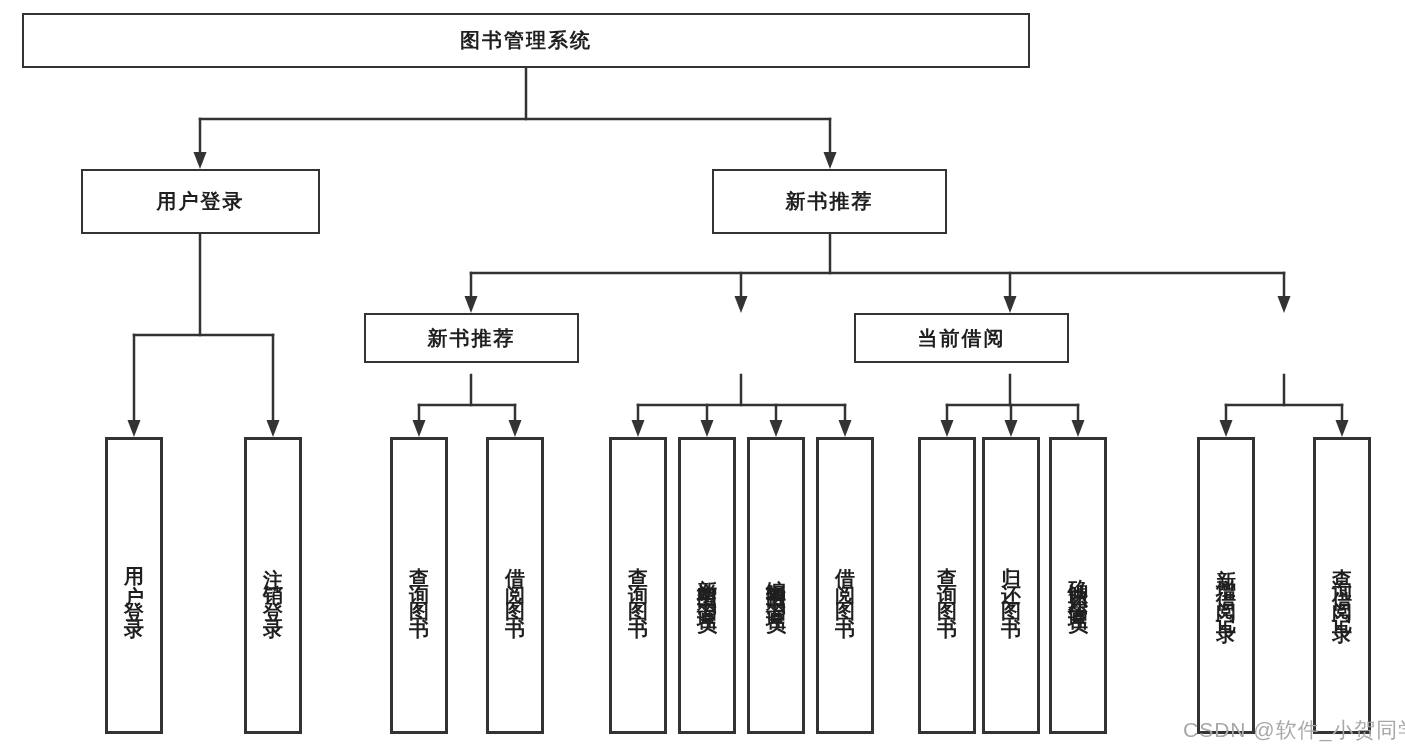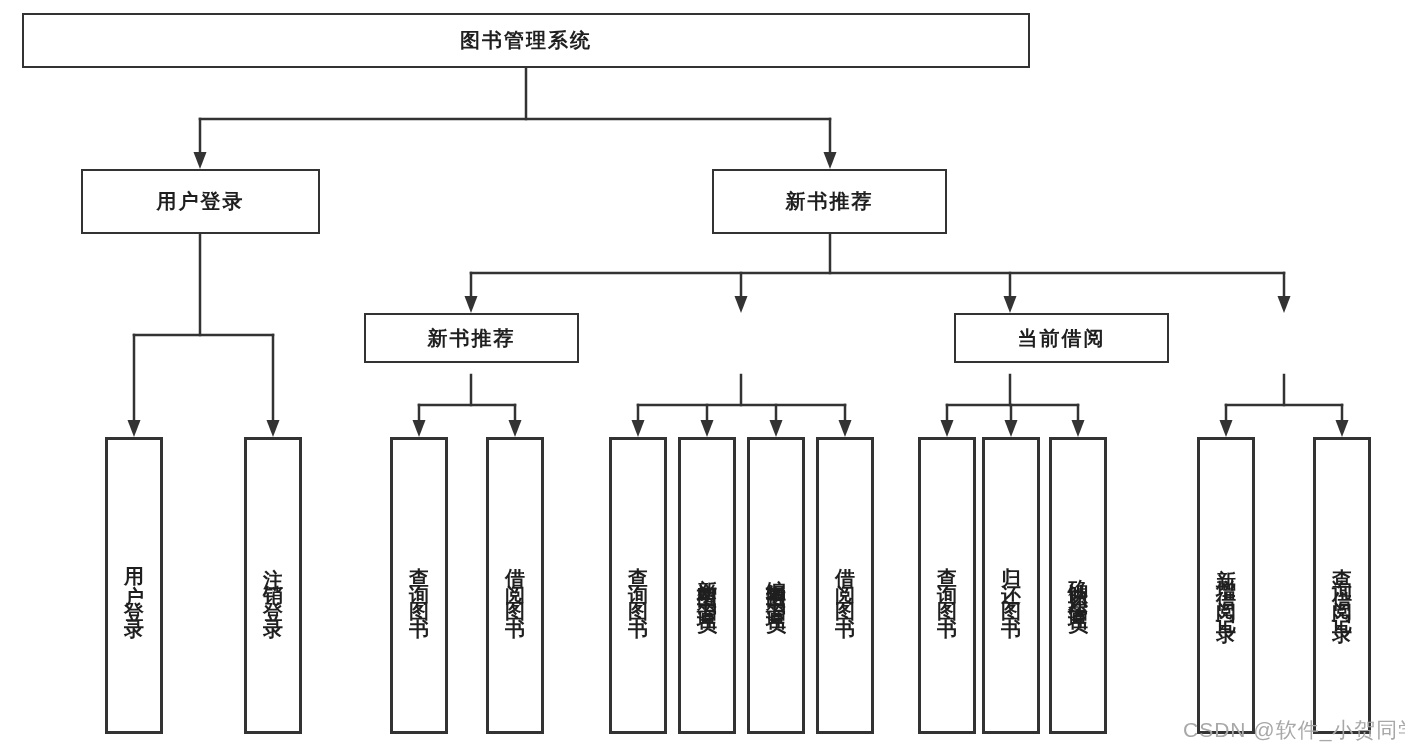--- a/index.html
+++ b/index.html
@@ -47,21 +47,21 @@
     letter-spacing: 2px;
     white-space: nowrap;
     color: #1f1f1f;
   }
   .node.root   { left: 22px;  top: 13px;  width: 1008px; height: 55px; }
   .node.b-user { left: 81px;  top: 169px; width: 239px;  height: 65px; }
   .node.b-mgmt { left: 712px; top: 169px; width: 235px;  height: 65px; }
   .node.cat    { top: 313px; height: 50px; width: 215px; }
   .node.c-newbook { left: 364px; }
   .node.c-borrow  { left: 634px; }
-  .node.c-current { left: 954px; text-align: center; }
+  .node.c-current { left: 854px; text-align: center; }
   .node.c-records { left: 1176px; }
   .node.leaf {
     top: 437px;
     height: 297px;
     width: 58px;
     border-width: 3px;
   }
   .vtext {
     writing-mode: vertical-rl;
     text-orientation: mixed;

